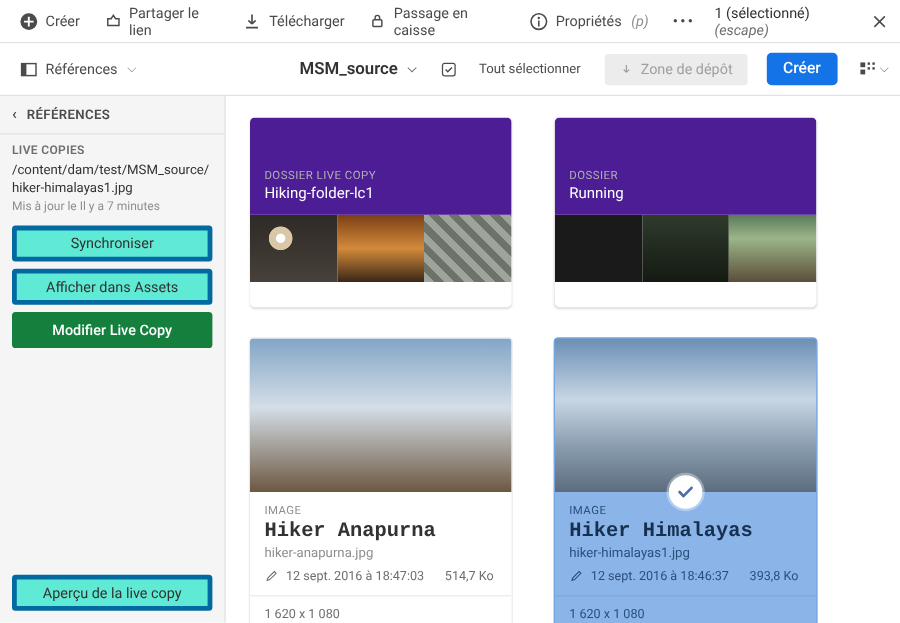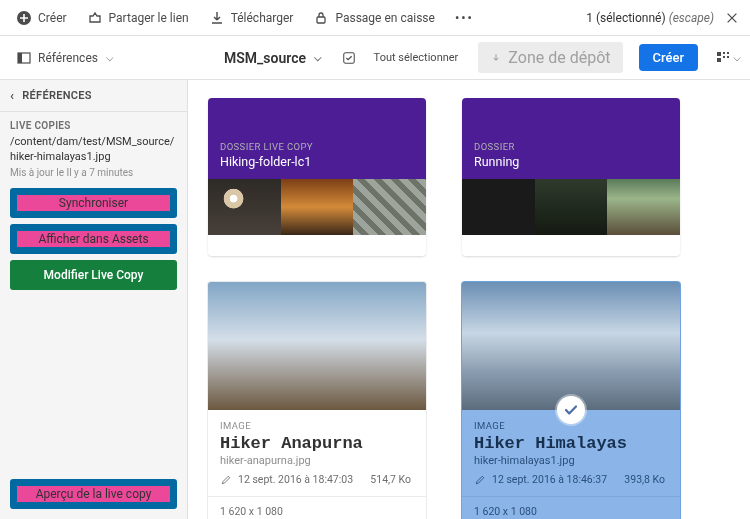--- a/index.html
+++ b/index.html
@@ -14,35 +14,35 @@
 .sel-info .esc { color: #6e6e6e; font-style: italic; }
 .close-x { width: 20px; height: 20px; display: inline-flex; align-items: center; justify-content: center; cursor: pointer; }
 
 .secondary-bar { height: 44px; display: flex; align-items: center; padding: 0 8px; border-bottom: 1px solid #e1e1e1; gap: 8px; }
 .refs-toggle { display: inline-flex; align-items: center; gap: 6px; padding: 4px 8px; cursor: pointer; }
 .refs-toggle .ic { width: 16px; height: 16px; display:inline-flex; }
 .chev { font-size: 10px; color: #6e6e6e; margin-left:2px; }
 .sb-spacer { flex: 1; }
 .breadcrumb { font-weight: 600; font-size: 14px; color: #323232; display: inline-flex; align-items: center; gap: 6px; cursor: pointer; }
 .selectall { display: inline-flex; align-items: center; gap: 18px; font-size: 11px; color: #4b4b4b; cursor: pointer; margin-left: 12px; }
-.dropzone { background: #ececec; color: #a0a0a0; padding: 6px 12px; border-radius: 3px; font-size: 16px; display: inline-flex; align-items: center; gap: 6px; margin-left: 12px; }
+.dropzone { background: #ececec; color: #a0a0a0; padding: 6px 12px; border-radius: 3px; font-size: 12px; display: inline-flex; align-items: center; gap: 6px; margin-left: 12px; }
 .create-btn { background: #1473e6; color: #fff; padding: 6px 14px; border-radius: 4px; font-size: 13px; font-weight: 500; cursor: pointer; margin-left: 8px; }
 .view-btn { width: 28px; height: 28px; display: inline-flex; align-items: center; justify-content: center; cursor: pointer; margin-left: 8px; }
 
 .main { display: flex; height: calc(519px - 80px); }
 
 .sidebar { width: 188px; background: #f5f5f5; border-right: 1px solid #e1e1e1; display: flex; flex-direction: column; }
 .side-head { height: 32px; display: flex; align-items: center; gap: 8px; padding: 0 10px; font-size: 11px; font-weight: 600; color: #4b4b4b; border-bottom: 1px solid #e1e1e1; letter-spacing: 0.3px; }
 .side-head .back { cursor: pointer; font-size: 13px; }
 .side-sect { padding: 8px 10px 4px; font-size: 10px; font-weight: 600; color: #6e6e6e; letter-spacing: 0.3px; }
 .side-path { padding: 0 10px; font-size: 11px; color: #323232; word-break: break-all; line-height: 1.35; }
 .side-meta { padding: 2px 10px 10px; font-size: 10px; color: #8e8e8e; }
 .side-btns { padding: 0 10px; display: flex; flex-direction: column; gap: 6px; }
 .side-btn { height: 30px; display: flex; align-items: center; justify-content: center; font-size: 12px; border-radius: 3px; cursor: pointer; }
-.side-btn.outline { background: #ec4899; border: 7px solid #0369a1; color: #323232; }
+.side-btn.outline { background: #5eead4; border: 4px solid #0369a1; color: #323232; }
 .side-btn.primary { background: #15803d; color: #fff; font-weight: 500; }
 .side-footer { margin-top: auto; padding: 10px; }
 .side-footer .side-btn { width: 100%; }
 
 .content { flex: 1; overflow: auto; padding: 18px 20px; background: #fff; }
 .grid { display: grid; grid-template-columns: 218px 218px; column-gap: 36px; row-gap: 26px; }
 
 .folder-card { width: 218px; height: 158px; position: relative; border-radius: 4px; overflow: hidden; box-shadow: 0 1px 2px rgba(0,0,0,.15); cursor: pointer; }
 .folder-top { height: 81px; background:#4c1d95; position:relative; display:flex; align-items:flex-end; padding:10px 12px; }
 .folder-label { font-size: 9.5px; color: #b0b0b0; letter-spacing: 0.4px; }
@@ -111,20 +111,31 @@
     <span>Télécharger</span>
   </div>
   <div class="tb-btn">
     <span class="ic">
       <svg viewBox="0 0 16 16">
           <rect x="4" y="7" width="8" height="6" rx="1" fill="none" stroke="#4b4b4b" stroke-width="1.3"></rect>
           <path d="M6 7V5a2 2 0 014 0v2" fill="none" stroke="#4b4b4b" stroke-width="1.3"></path>
         </svg>
     </span>
     <span>Passage en caisse</span>
+  </div>
+  <div class="tb-btn">
+    <span class="ic">
+      <svg viewBox="0 0 16 16">
+          <circle cx="8" cy="8" r="6.5" fill="none" stroke="#4b4b4b" stroke-width="1.3"></circle>
+          <circle cx="8" cy="5" r="1" fill="#4b4b4b"></circle>
+          <path d="M8 7v5" stroke="#4b4b4b" stroke-width="1.3"></path>
+        </svg>
+    </span>
+    <span>Propriétés</span>
+    <span class="tb-sub">(p)</span>
   </div>
   <div class="tb-btn">
     <span style="letter-spacing:2px;font-weight:600">•••</span>
   </div>
   <div class="tb-spacer"></div>
   <div class="sel-info">
     <span>1 (sélectionné)</span>
     <span class="esc">(escape)</span>
   </div>
   <div class="close-x">

